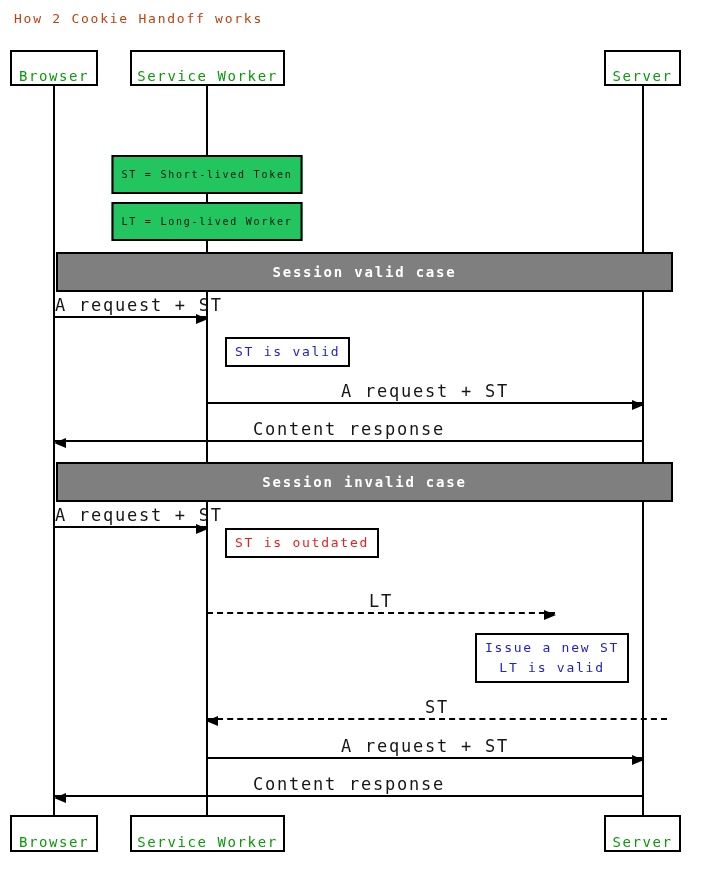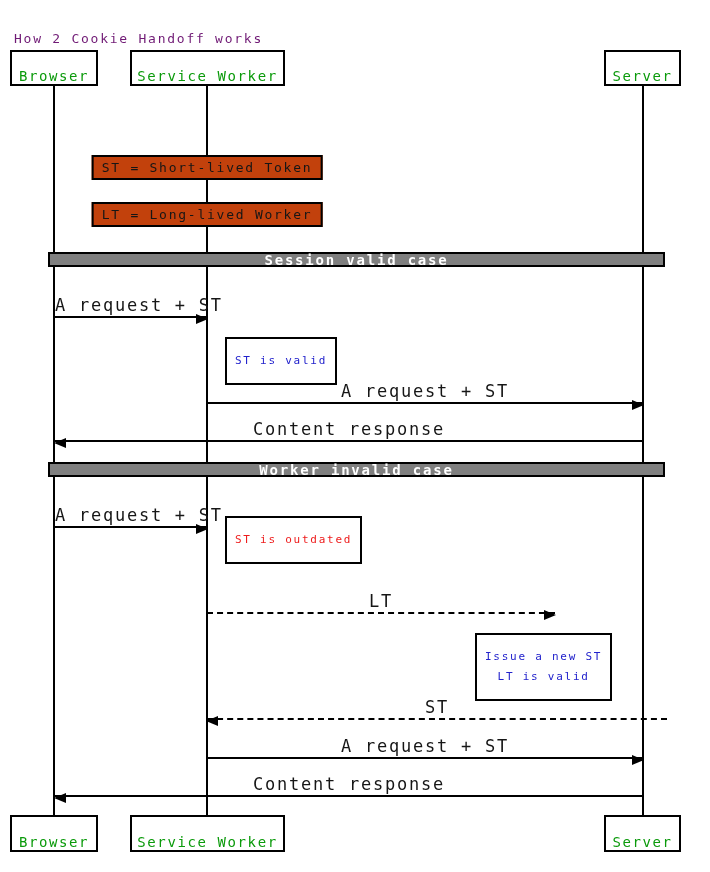--- a/index.html
+++ b/index.html
@@ -1,44 +1,44 @@
 <!DOCTYPE html>
 <html style="--actor-green: #0a9a0a; --note-blue: #2222cc; --note-red: #ee1c1c; --band-bg: #7f7f7f; --band-text: #ffffff; --line-black: #000000;"><head>
 <meta charset="utf-8">
 <style>
   html,body{margin:0;padding:0;background:#ffffff;}
   body{font-family:"DejaVu Sans Mono","Liberation Mono",monospace;color:#161616;}
   .diagram{position:relative;width:710px;height:872px;background:#ffffff;overflow:hidden;}
 
-  .title{position:absolute;left:14px;top:11px;font-size:13px;letter-spacing:1.75px;color:#701a75;white-space:nowrap;margin-top:20px;}
+  .title{position:absolute;left:14px;top:11px;font-size:13px;letter-spacing:1.75px;color:#c2410c;white-space:nowrap;}
 
   .lifeline{position:absolute;top:86px;height:729px;width:2px;background:var(--line-black,#000);z-index:0;}
 
   .actor{position:absolute;height:36px;box-sizing:border-box;border:2px solid var(--line-black,#000);
          background:#fff;color:var(--actor-green,#0a9a0a);display:flex;align-items:flex-end;justify-content:center;
          font-size:14px;letter-spacing:1.6px;z-index:3;white-space:nowrap;}
 
   .note-def{position:absolute;transform:translateX(-50%);box-sizing:border-box;border:2px solid var(--line-black,#000);
-         background:#c2410c;padding:3px 8px;font-size:13px;letter-spacing:1.75px;z-index:3;white-space:nowrap;}
+         background:#22c55e;padding:12px 8px;font-size:10px;letter-spacing:1.75px;z-index:3;white-space:nowrap;}
 
-  .band{position:absolute;left:48px;width:617px;height:15px;box-sizing:border-box;
+  .band{position:absolute;left:56px;width:617px;height:40px;box-sizing:border-box;
         background:var(--band-bg,#7f7f7f);border:2px solid var(--line-black,#000);z-index:3;
         display:flex;align-items:center;justify-content:center;
         color:var(--band-text,#fff);font-weight:bold;font-size:14px;letter-spacing:1.8px;}
 
   .msg{position:absolute;z-index:1;}
   .msg-label{height:20px;line-height:18px;text-align:center;font-size:17px;letter-spacing:1.75px;white-space:nowrap;}
   .msg-line{position:relative;height:0;border-top:2px solid var(--line-black,#000);}
   .msg-line.dashed{border-top-style:dashed;}
   .head{position:absolute;width:0;height:0;top:-4px;border-top:5px solid transparent;border-bottom:5px solid transparent;}
   .head.right{right:-1px;border-left:12px solid var(--line-black,#000);}
   .head.left{left:-1px;border-right:12px solid var(--line-black,#000);}
 
   .note{position:absolute;box-sizing:border-box;border:2px solid var(--line-black,#000);background:#fff;
-        padding:12px 8px;font-size:11px;letter-spacing:1.75px;z-index:3;white-space:nowrap;text-align:center;line-height:20px;}
+        padding:3px 8px;font-size:13px;letter-spacing:1.75px;z-index:3;white-space:nowrap;text-align:center;line-height:20px;}
   .note.blue{color:var(--note-blue,#2222cc);}
   .note.red{color:var(--note-red,#ee1c1c);}
 </style>
 </head>
 <body>
 
 <div class="diagram">
 
   <div class="title">How 2 Cookie Handoff works</div>
 
@@ -56,21 +56,21 @@
     <span>Server</span>
   </div>
 
   <div class="note-def" style="left:207px;top:155px;">ST = Short-lived Token</div>
   <div class="note-def" style="left:207px;top:202px;">LT = Long-lived Worker</div>
 
   <div class="band" style="top:252px;">
     <span>Session valid case</span>
   </div>
   <div class="band" style="top:462px;">
-    <span>Worker invalid case</span>
+    <span>Session invalid case</span>
   </div>
 
   <div class="msg" style="left:55px;top:296px;width:152px;">
     <div class="msg-label">A request + ST</div>
     <div class="msg-line">
       <span class="head right"></span>
     </div>
   </div>
 
   <div class="note blue" style="left:225px;top:337px;">ST is valid</div>
@@ -89,21 +89,21 @@
     </div>
   </div>
 
   <div class="msg" style="left:55px;top:506px;width:152px;">
     <div class="msg-label">A request + ST</div>
     <div class="msg-line">
       <span class="head right"></span>
     </div>
   </div>
 
-  <div class="note red" style="left:225px;top:516px;">ST is outdated</div>
+  <div class="note red" style="left:225px;top:528px;">ST is outdated</div>
 
   <div class="msg" style="left:207px;top:592px;width:348px;">
     <div class="msg-label">LT</div>
     <div class="msg-line dashed">
       <span class="head right"></span>
     </div>
   </div>
 
   <div class="note blue" style="left:475px;top:633px;">
     <div>Issue a new ST</div>

